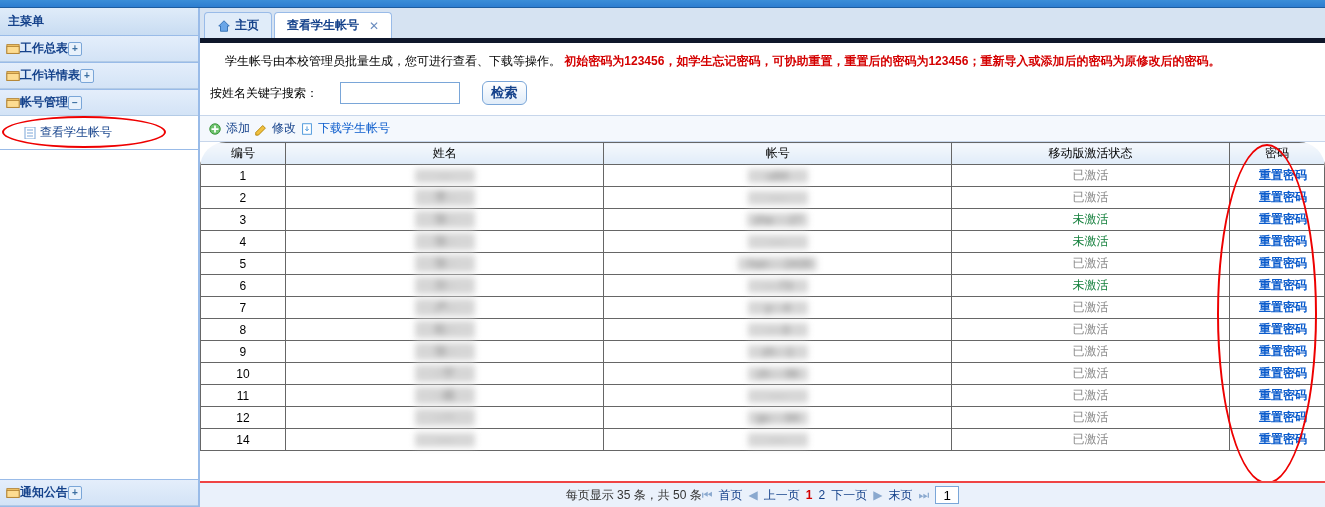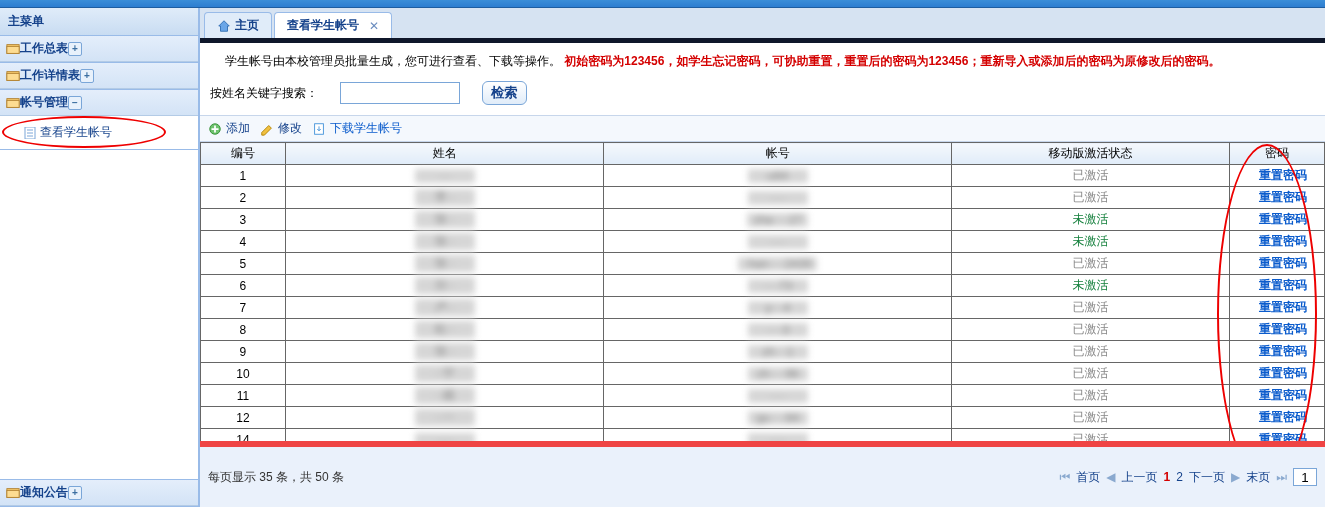--- a/index.html
+++ b/index.html
@@ -28,37 +28,37 @@
 .tab.active { background: #fff; }
 .tab .home-ico { margin-right: 4px; }
 .tab .close-x { margin-left: 10px; color: #6b8dbf; font-weight: normal; cursor: pointer; }
 
 .notice { padding: 8px 10px 4px 25px; line-height: 1.7; }
 .notice .warn { color: #d40000; font-weight: bold; }
 .search-row { padding: 6px 10px 10px 10px; display: flex; align-items: center; gap: 22px; border-bottom: 1px solid #c7d6eb; }
 .search-row input[type=text] { border: 1px solid #7aa6d8; height: 22px; width: 120px; padding: 0 4px; }
 .btn { border: 1px solid #7aa6d8; background: linear-gradient(#fff, #e0ecf9); padding: 2px 8px; border-radius: 6px; cursor: pointer; color: #15428b; font-weight: bold; }
 
-.toolbar { padding: 4px 8px; display: flex; align-items: center; gap: 10px; border-bottom: 1px solid #c7d6eb; background: #f4f8fd; }
+.toolbar { padding: 4px 8px; display: flex; align-items: center; gap: 4px; border-bottom: 1px solid #c7d6eb; background: #f4f8fd; }
 .toolbar .titem { display: flex; align-items: center; gap: 4px; color: #15428b; cursor: pointer; }
 .toolbar .titem.link { text-decoration: none; }
 .lnk { color: #0a5bcc; cursor: pointer; }
 
-.grid-wrap { flex: 1; overflow: auto; position: relative; }
+.grid-wrap { flex: 1; overflow: auto; position: relative; border-radius: 26px; }
 table.grid { border-collapse: collapse; width: 100%; }
 table.grid th, table.grid td { border: 1px solid #666; padding: 2px 6px; text-align: center; height: 20px; font-size: 12px; }
 table.grid th { background: linear-gradient(#f5f8fc,#e0ecf9); color: #000; font-weight: normal; }
 .reset-link { color: #0a5bcc; font-weight: bold; cursor: pointer; margin-left: 12px; }
 .status-inactive { color: #15803d; }
 .status-active { color: #888; }
 .blur-box { filter: blur(3px); color: #8a8a8a; background: #d6d6d6; display: inline-block; min-width: 60px; padding: 0 6px; }
 
 .red-ellipse-col { position: absolute; right: 8px; top: 2px; width: 100px; height: 340px; border: 2px solid #e00; border-radius: 50%/50%; pointer-events: none; }
 
-.pager { border-top: 6px solid #ef4444; padding: 21px 8px; display: flex; justify-content: space-between; align-items: center; background: #eaf1fb; color: #333; font-size: 12px; }
+.pager { border-top: 2px solid #ef4444; padding: 3px 8px; display: flex; justify-content: center; align-items: center; background: #eaf1fb; color: #333; font-size: 12px; }
 .pager .right { display: flex; align-items: center; gap: 6px; }
 .pager .ico { color: #8aa9cf; cursor: pointer; }
 .pager .cur { color: #d40000; font-weight: bold; }
 .pager .lnk2 { color: #15428b; cursor: pointer; }
 .pager input { width: 24px; border: 1px solid #7aa6d8; text-align: center; height: 18px; }
 
 
 .svg-ico { width: 14px; height: 14px; }
 </style>
 </head>

